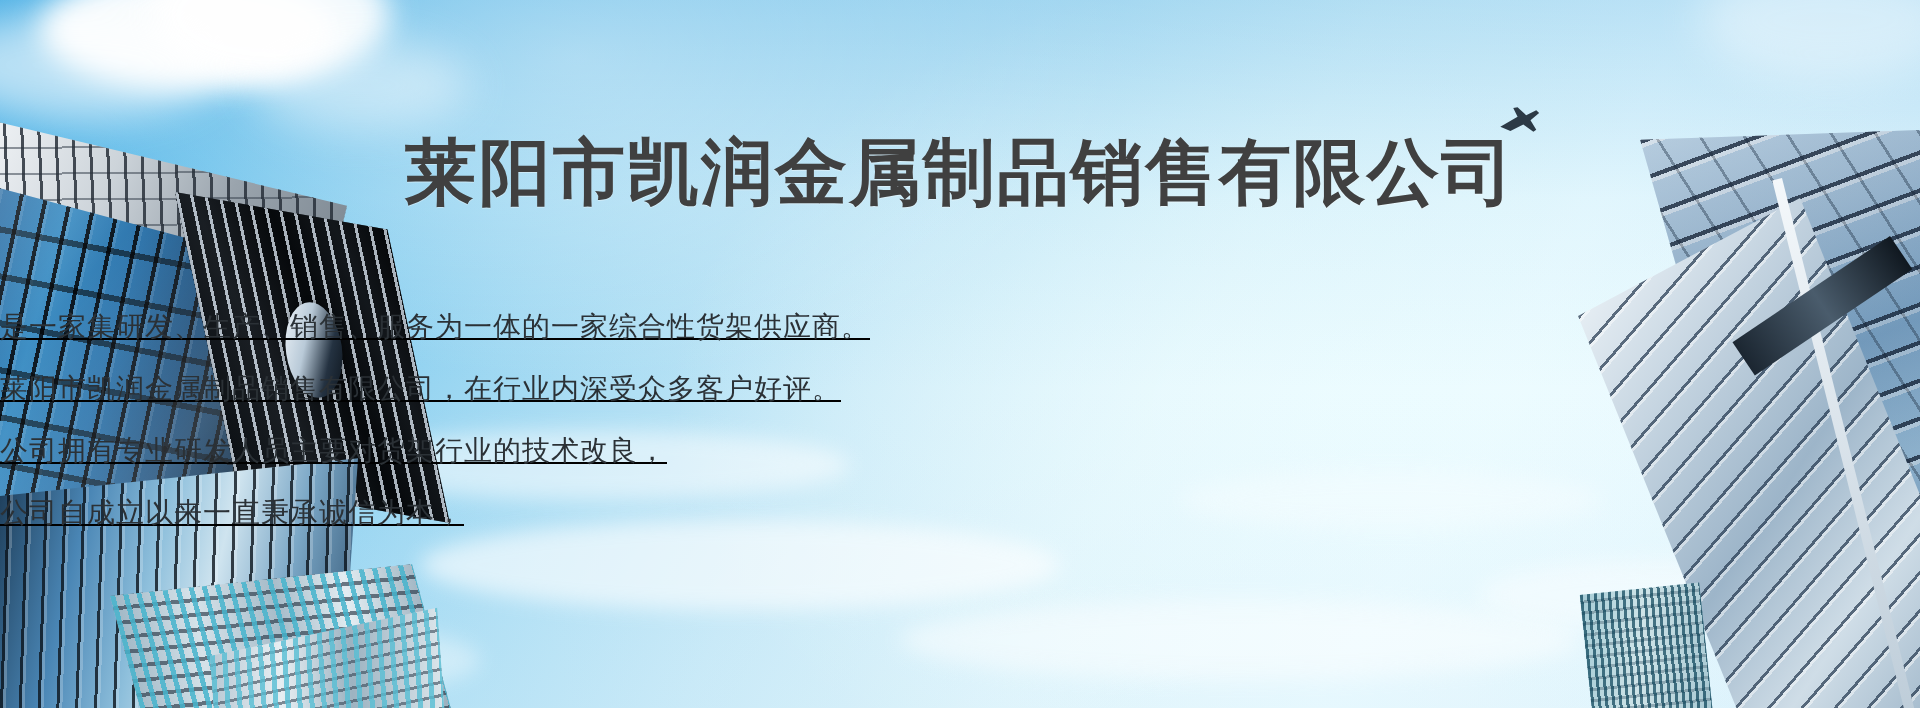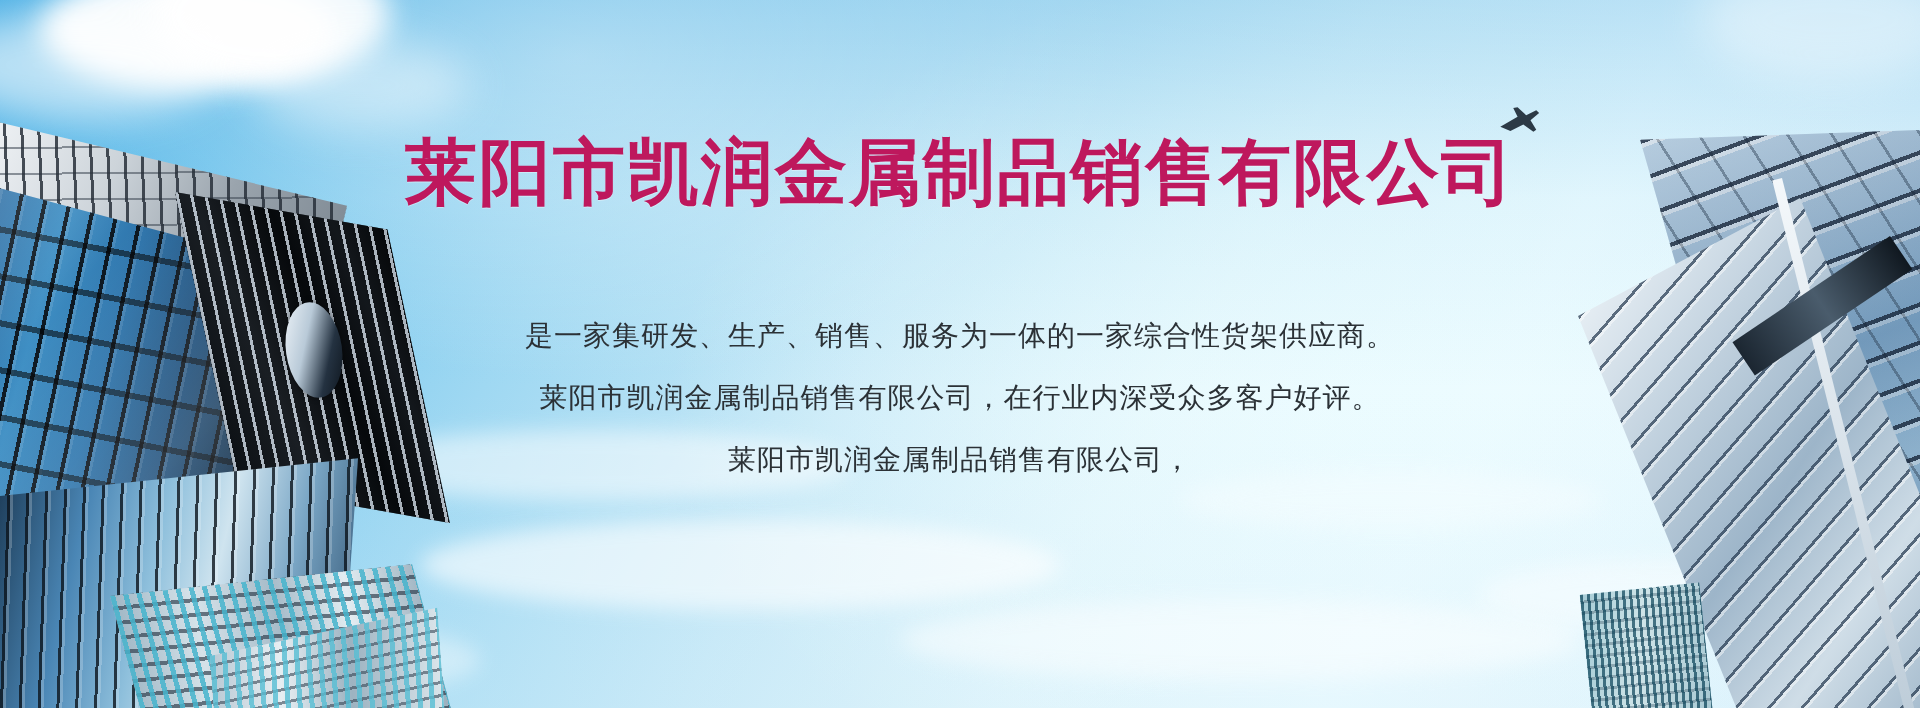--- a/index.html
+++ b/index.html
@@ -96,25 +96,25 @@
   .rt-small .win{position:absolute;inset:0;
      background:repeating-linear-gradient(90deg, rgba(30,80,100,.75) 0 3px, rgba(255,255,255,.3) 3px 7px),
                 repeating-linear-gradient(0deg, rgba(30,70,90,.55) 0 3px, rgba(255,255,255,0) 3px 11px);}
 
   
   .plane{position:absolute;left:1496px;top:104px;width:46px;height:34px;color:#2c3a46;}
 
   
   .content{position:absolute;left:0;top:0;width:1920px;height:708px;}
   .title{position:absolute;left:0;right:0;top:136px;text-align:center;
-     font-size:72px;line-height:1;font-weight:700;color:#be185d;
+     font-size:72px;line-height:1;font-weight:700;color:#404040;
      letter-spacing:2px;
      font-family:"Liberation Sans","DejaVu Sans",sans-serif;
      text-shadow:0 1px 0 rgba(255,255,255,.35);}
-  .subs{position:absolute;left:0;right:0;top:305px;text-align:center;}
+  .subs{position:absolute;left:0;right:0;top:296px;text-decoration:underline;}
   .subline{font-size:28px;line-height:62px;color:#2b3136;font-weight:400;letter-spacing:1px;
      font-family:"Liberation Sans","DejaVu Sans",sans-serif;}
 </style>
 </head>
 <body>
 
 <div id="banner">
 
   <div class="sky"></div>
   <div class="sky2"></div>
@@ -171,17 +171,18 @@
 
   <svg class="plane" viewBox="0 0 64 44" fill="currentColor">
     <path d="M6 30 L30 16 L24 4 L30 3 L42 14 L56 7 L60 11 L48 21 L56 34 L52 37 L38 27 L20 36 Z"></path>
   </svg>
 
   <div class="content">
     <div class="title">莱阳市凯润金属制品销售有限公司</div>
     <div class="subs">
       <div class="subline">是一家集研发、生产、销售、服务为一体的一家综合性货架供应商。</div>
       <div class="subline">莱阳市凯润金属制品销售有限公司，在行业内深受众多客户好评。</div>
-      <div class="subline">莱阳市凯润金属制品销售有限公司，</div>
+      <div class="subline">公司拥有专业研发人员主要对货架行业的技术改良，</div>
+      <div class="subline">公司自成立以来一直秉承诚信为本，</div>
     </div>
   </div>
 
 </div>
 
 </body></html>

